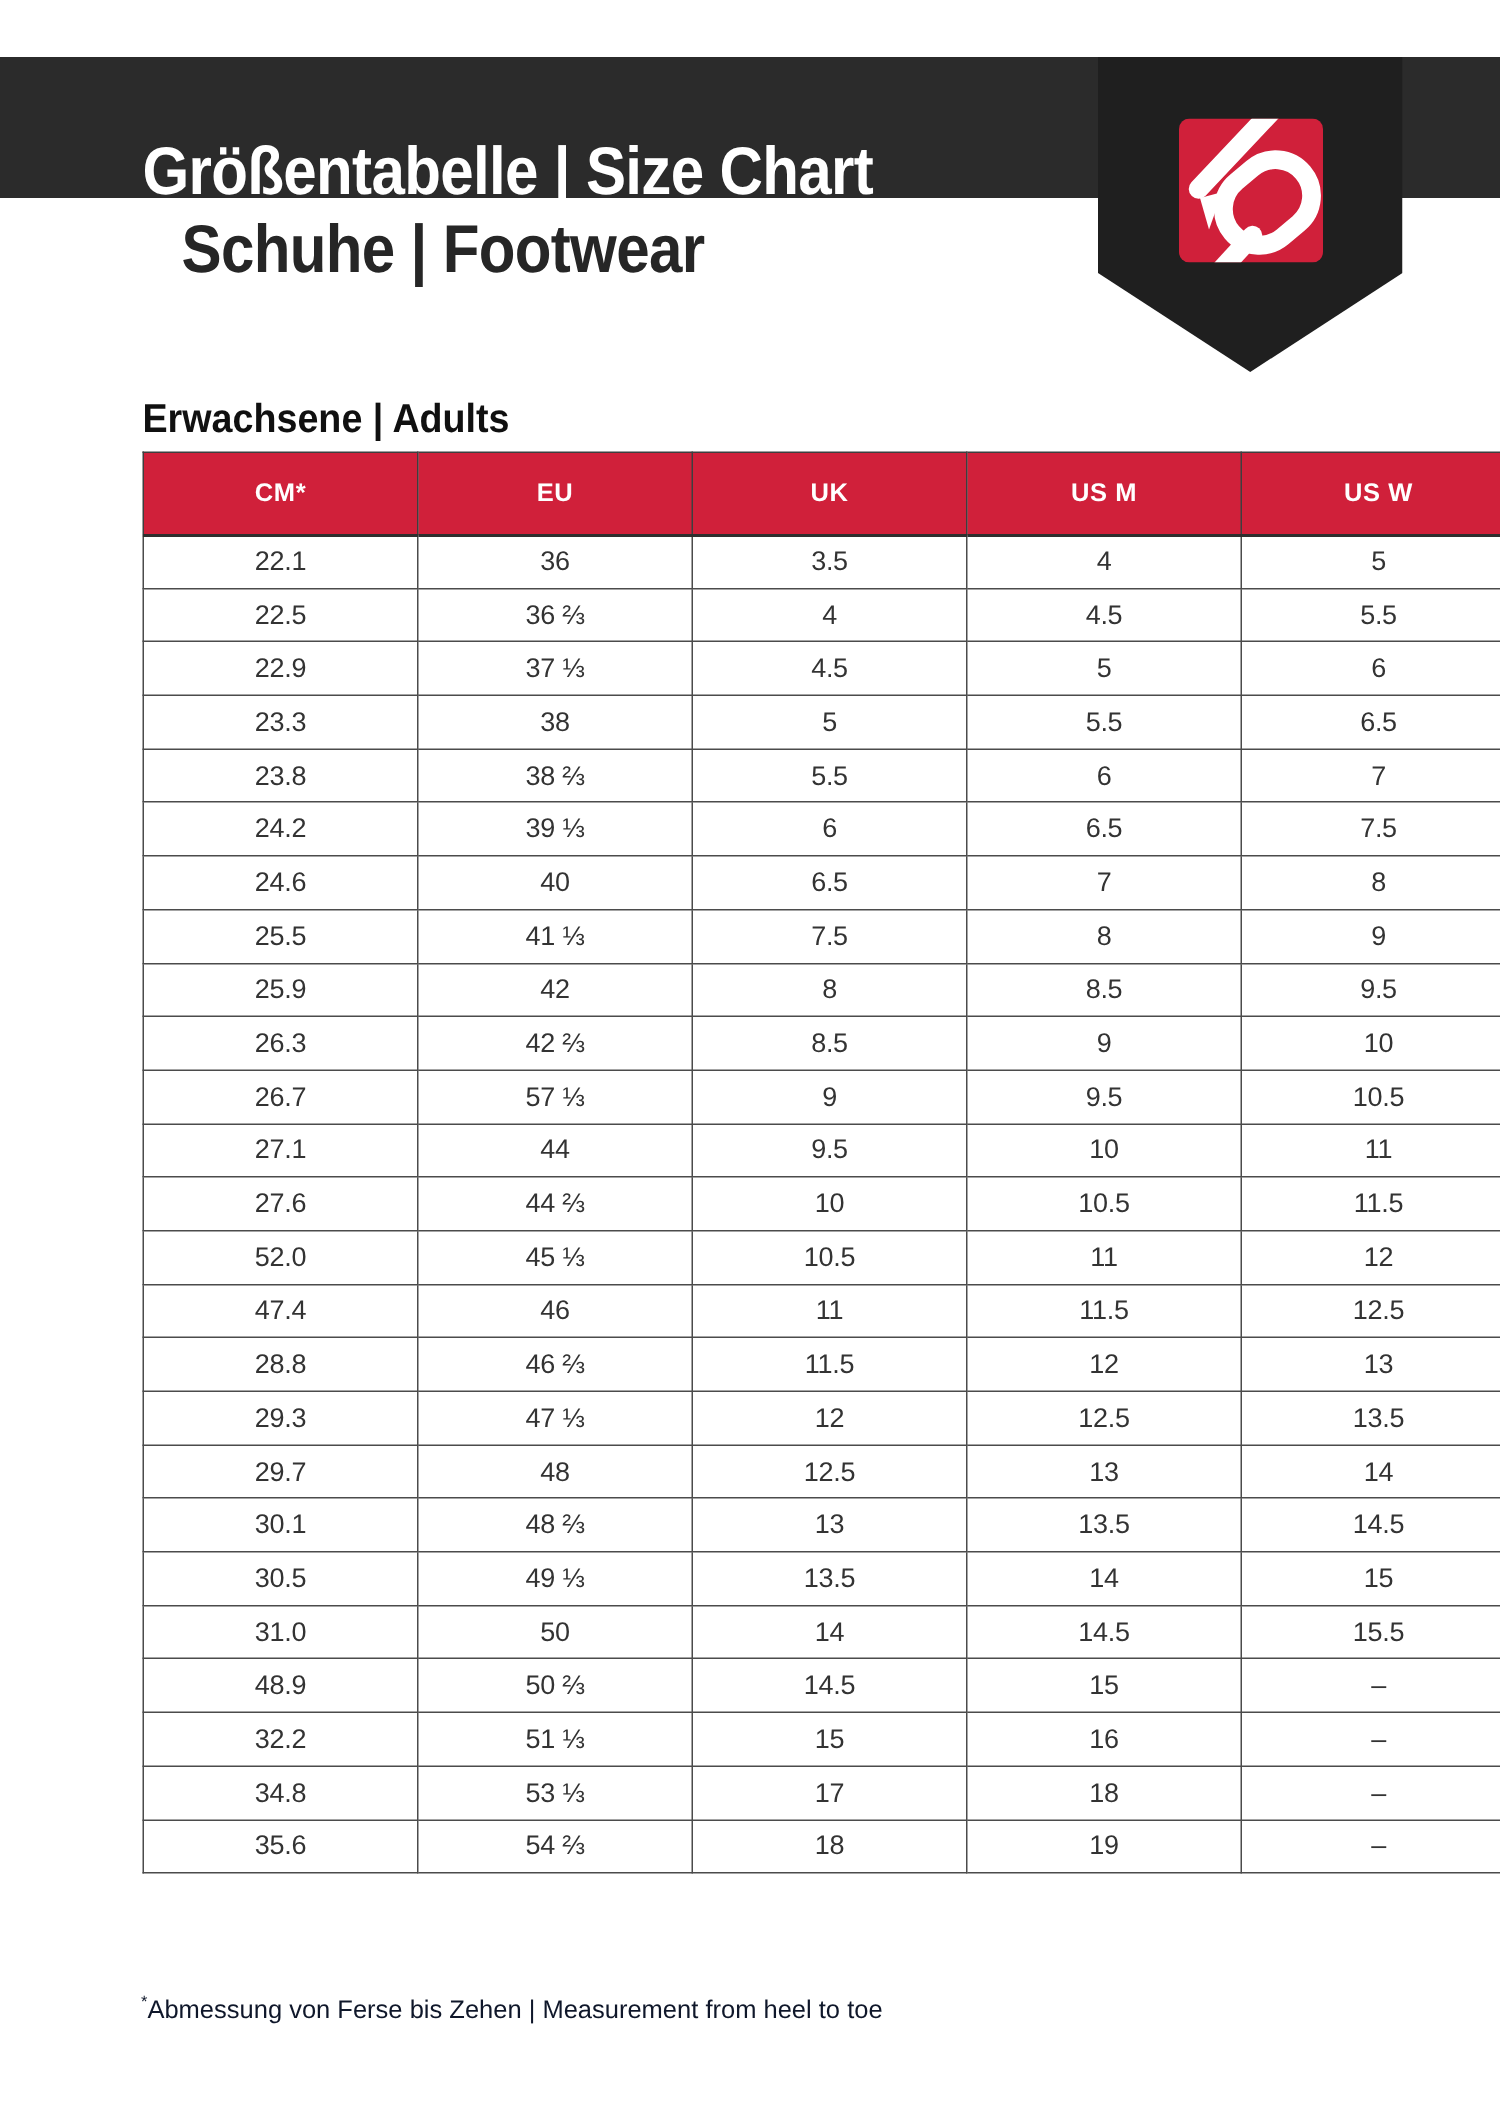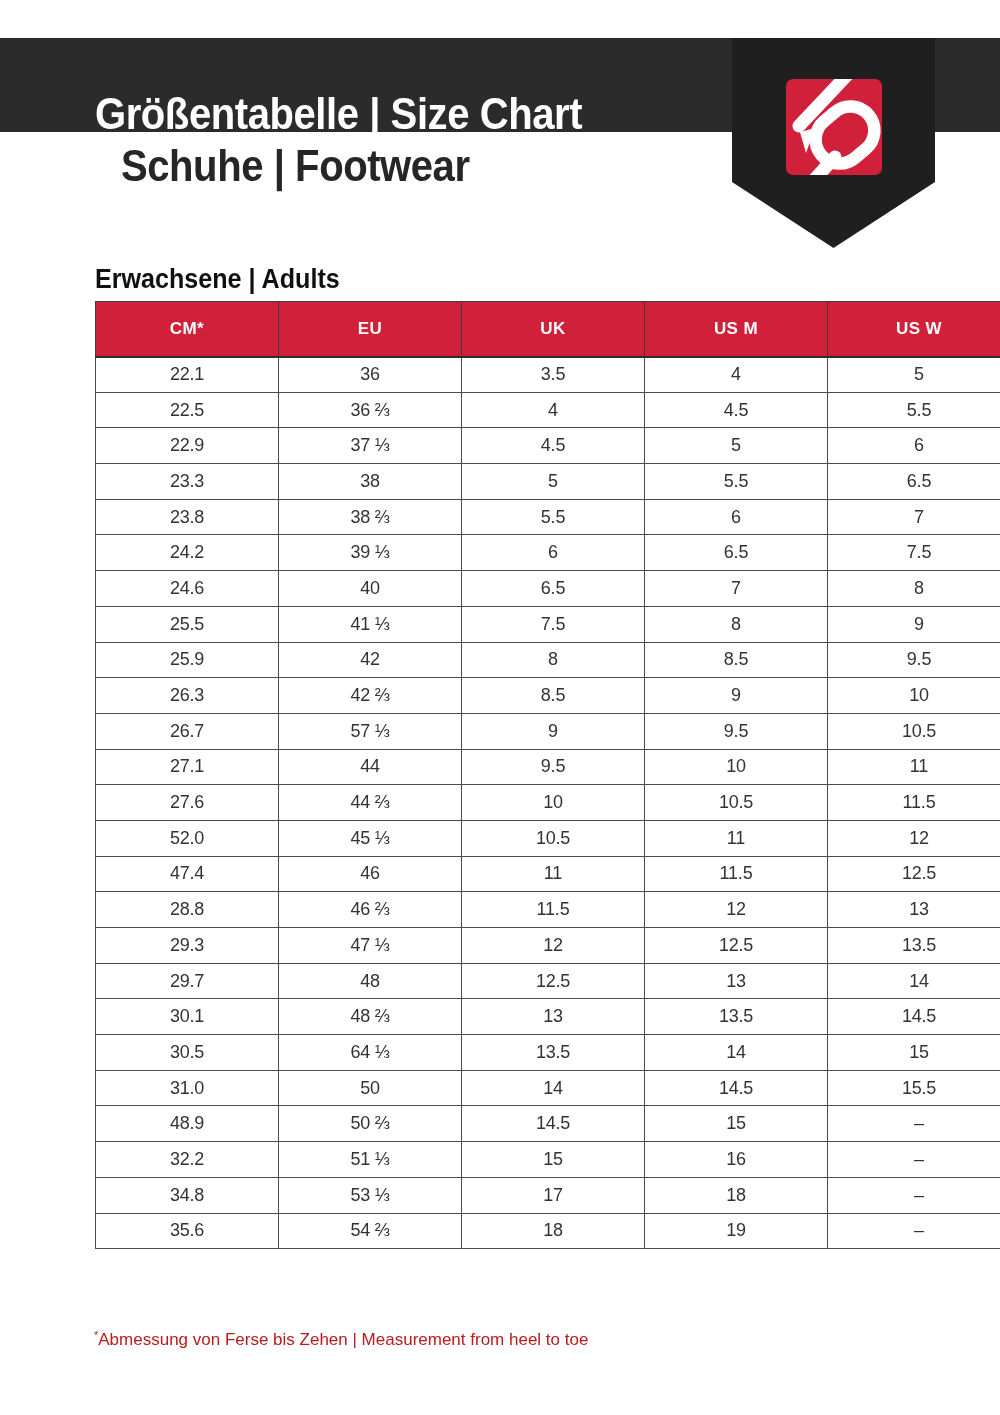--- a/index.html
+++ b/index.html
@@ -56,21 +56,21 @@
   }
   .size-table thead th { border-bottom:2px solid #2e2e2e; }
   .size-table td {
     height:35.7px; padding:0; text-align:center;
     font-size:18px; color:#333333; letter-spacing:-0.2px;
     border:1px solid #4b4b4b; background:#ffffff;
   }
 
   .footnote {
     position:absolute; left:94px; top:1292px;
-    font-size:17px; color:#b91c1c; white-space:nowrap;
+    font-size:17px; color:#0f172a; white-space:nowrap;
   }
   .footnote sup { font-size:11px; vertical-align:top; line-height:1; }
 </style>
 </head>
 <body>
 
 <div class="page">
 
   <div class="top-bar"></div>
 
@@ -239,21 +239,21 @@
         </tr>
         <tr>
           <td>30.1</td>
           <td>48 ⅔</td>
           <td>13</td>
           <td>13.5</td>
           <td>14.5</td>
         </tr>
         <tr>
           <td>30.5</td>
-          <td>64 ⅓</td>
+          <td>49 ⅓</td>
           <td>13.5</td>
           <td>14</td>
           <td>15</td>
         </tr>
         <tr>
           <td>31.0</td>
           <td>50</td>
           <td>14</td>
           <td>14.5</td>
           <td>15.5</td>

